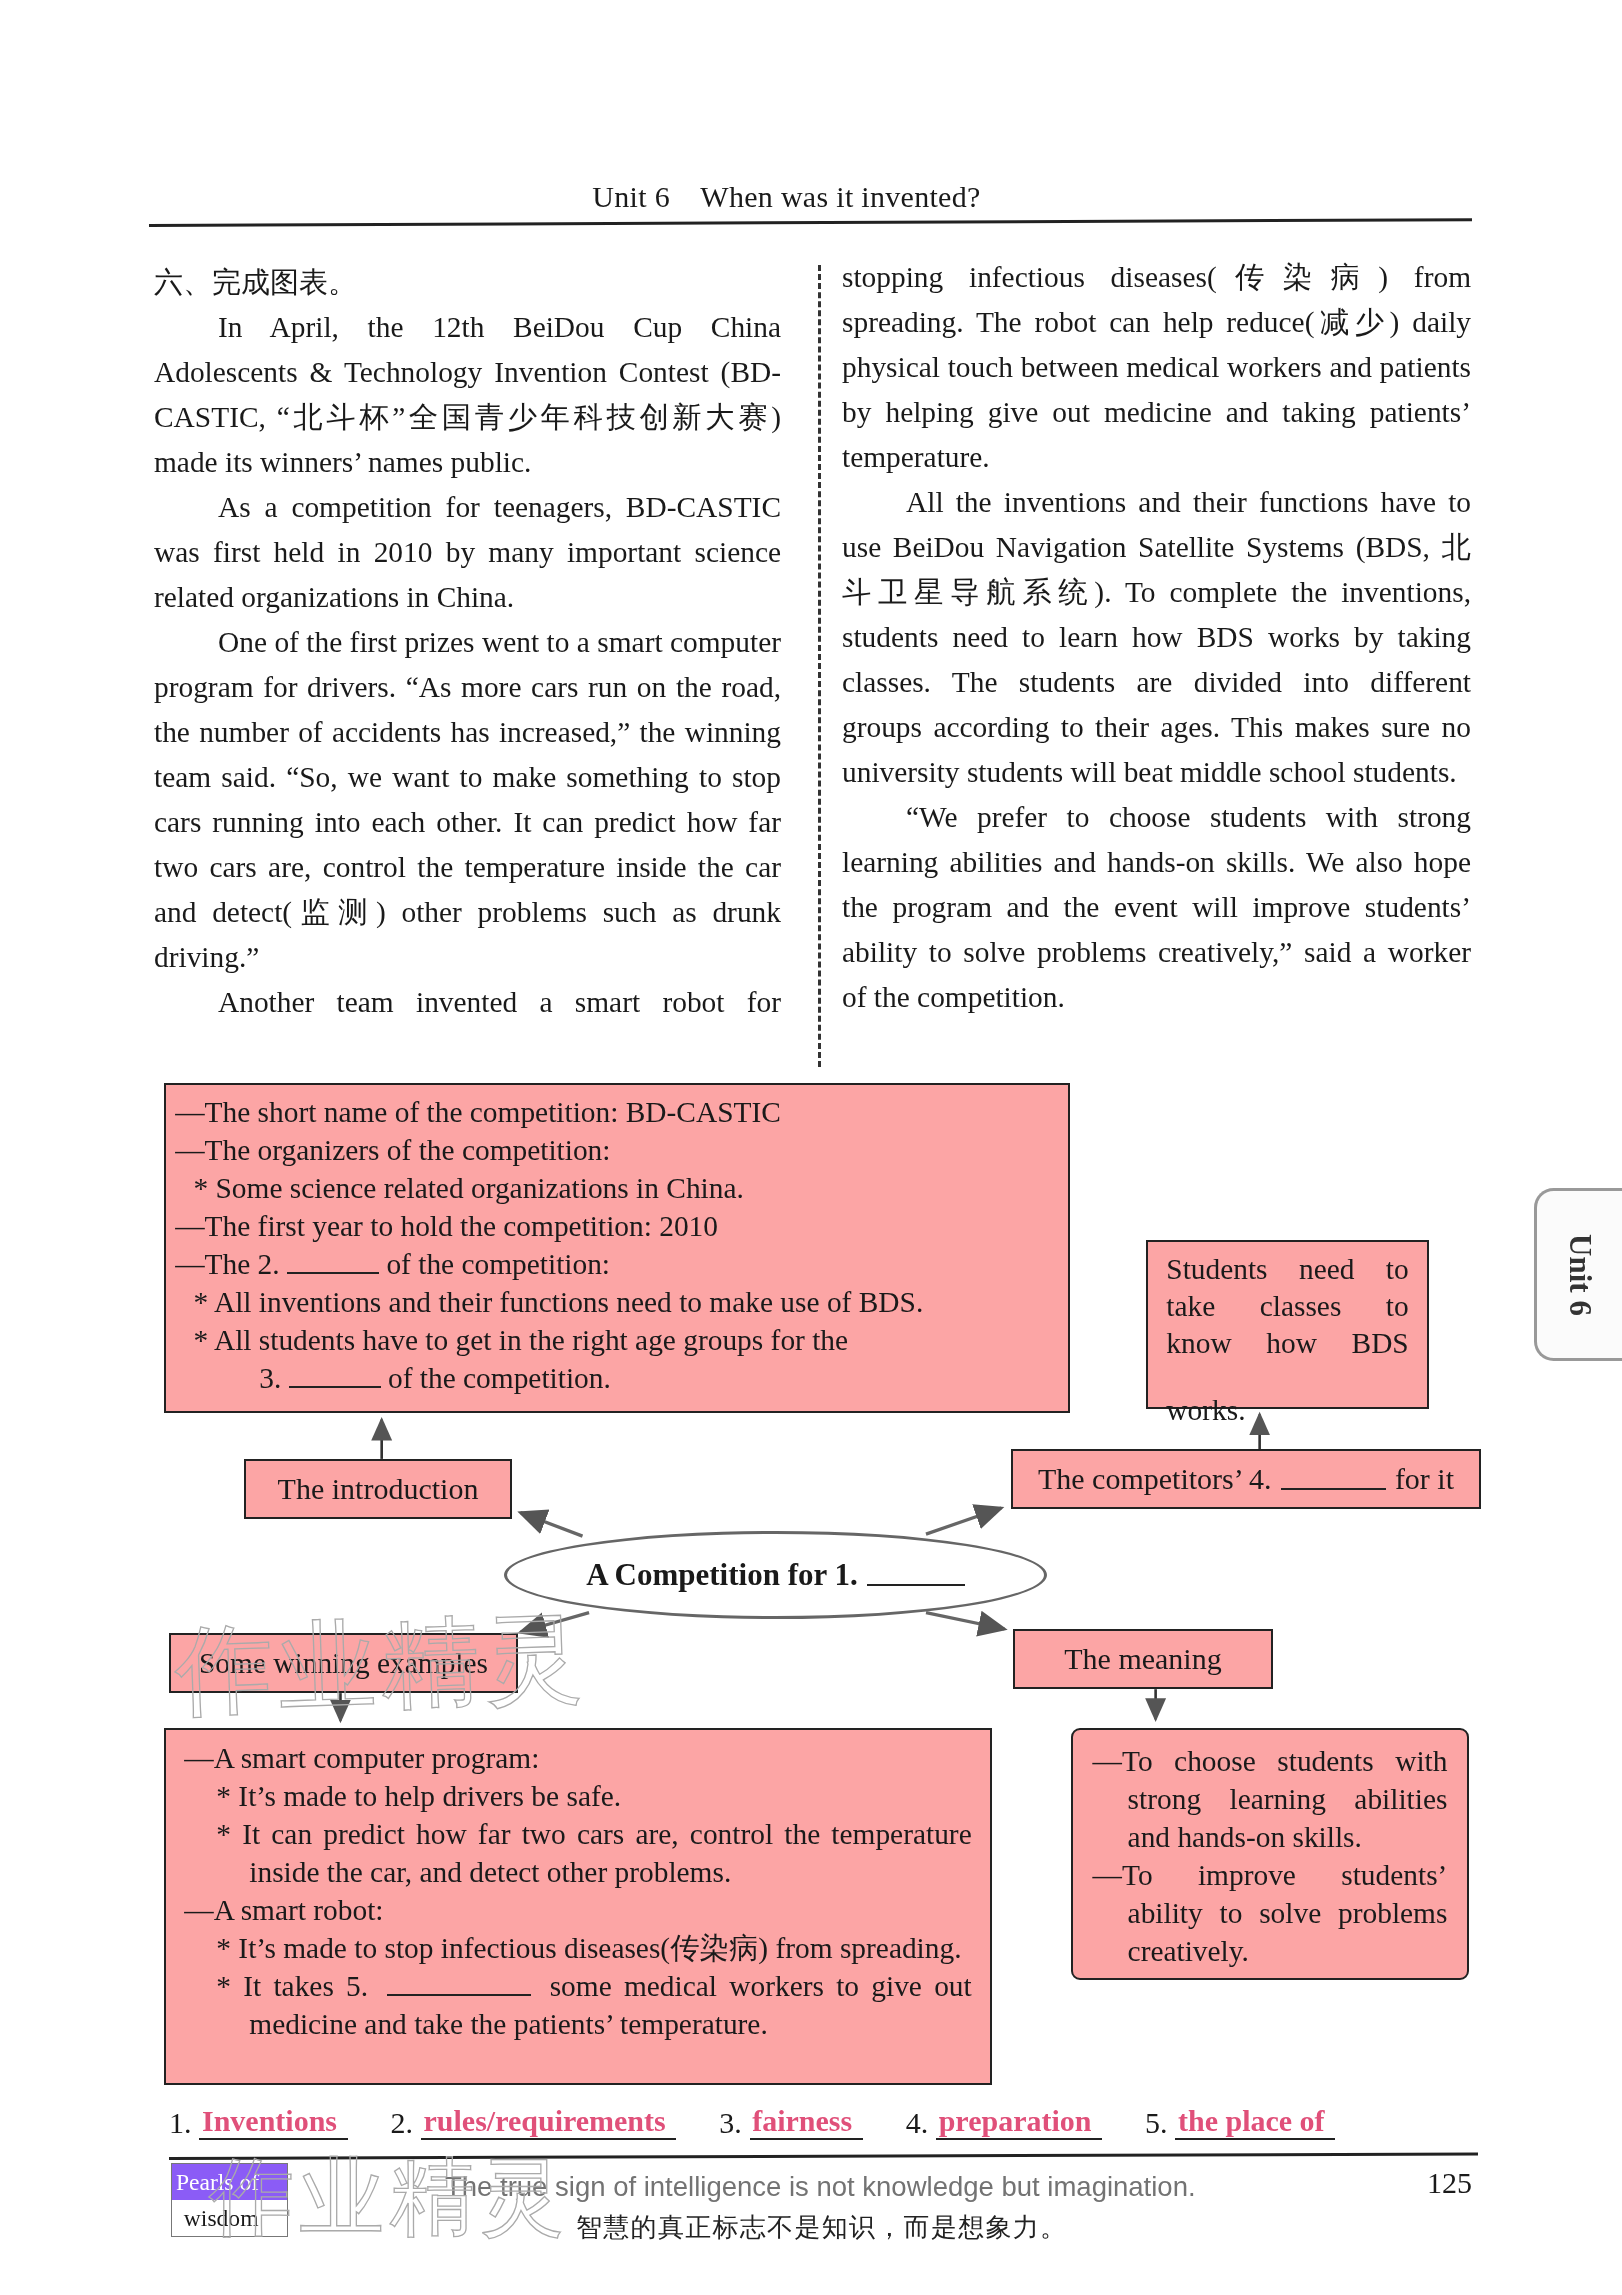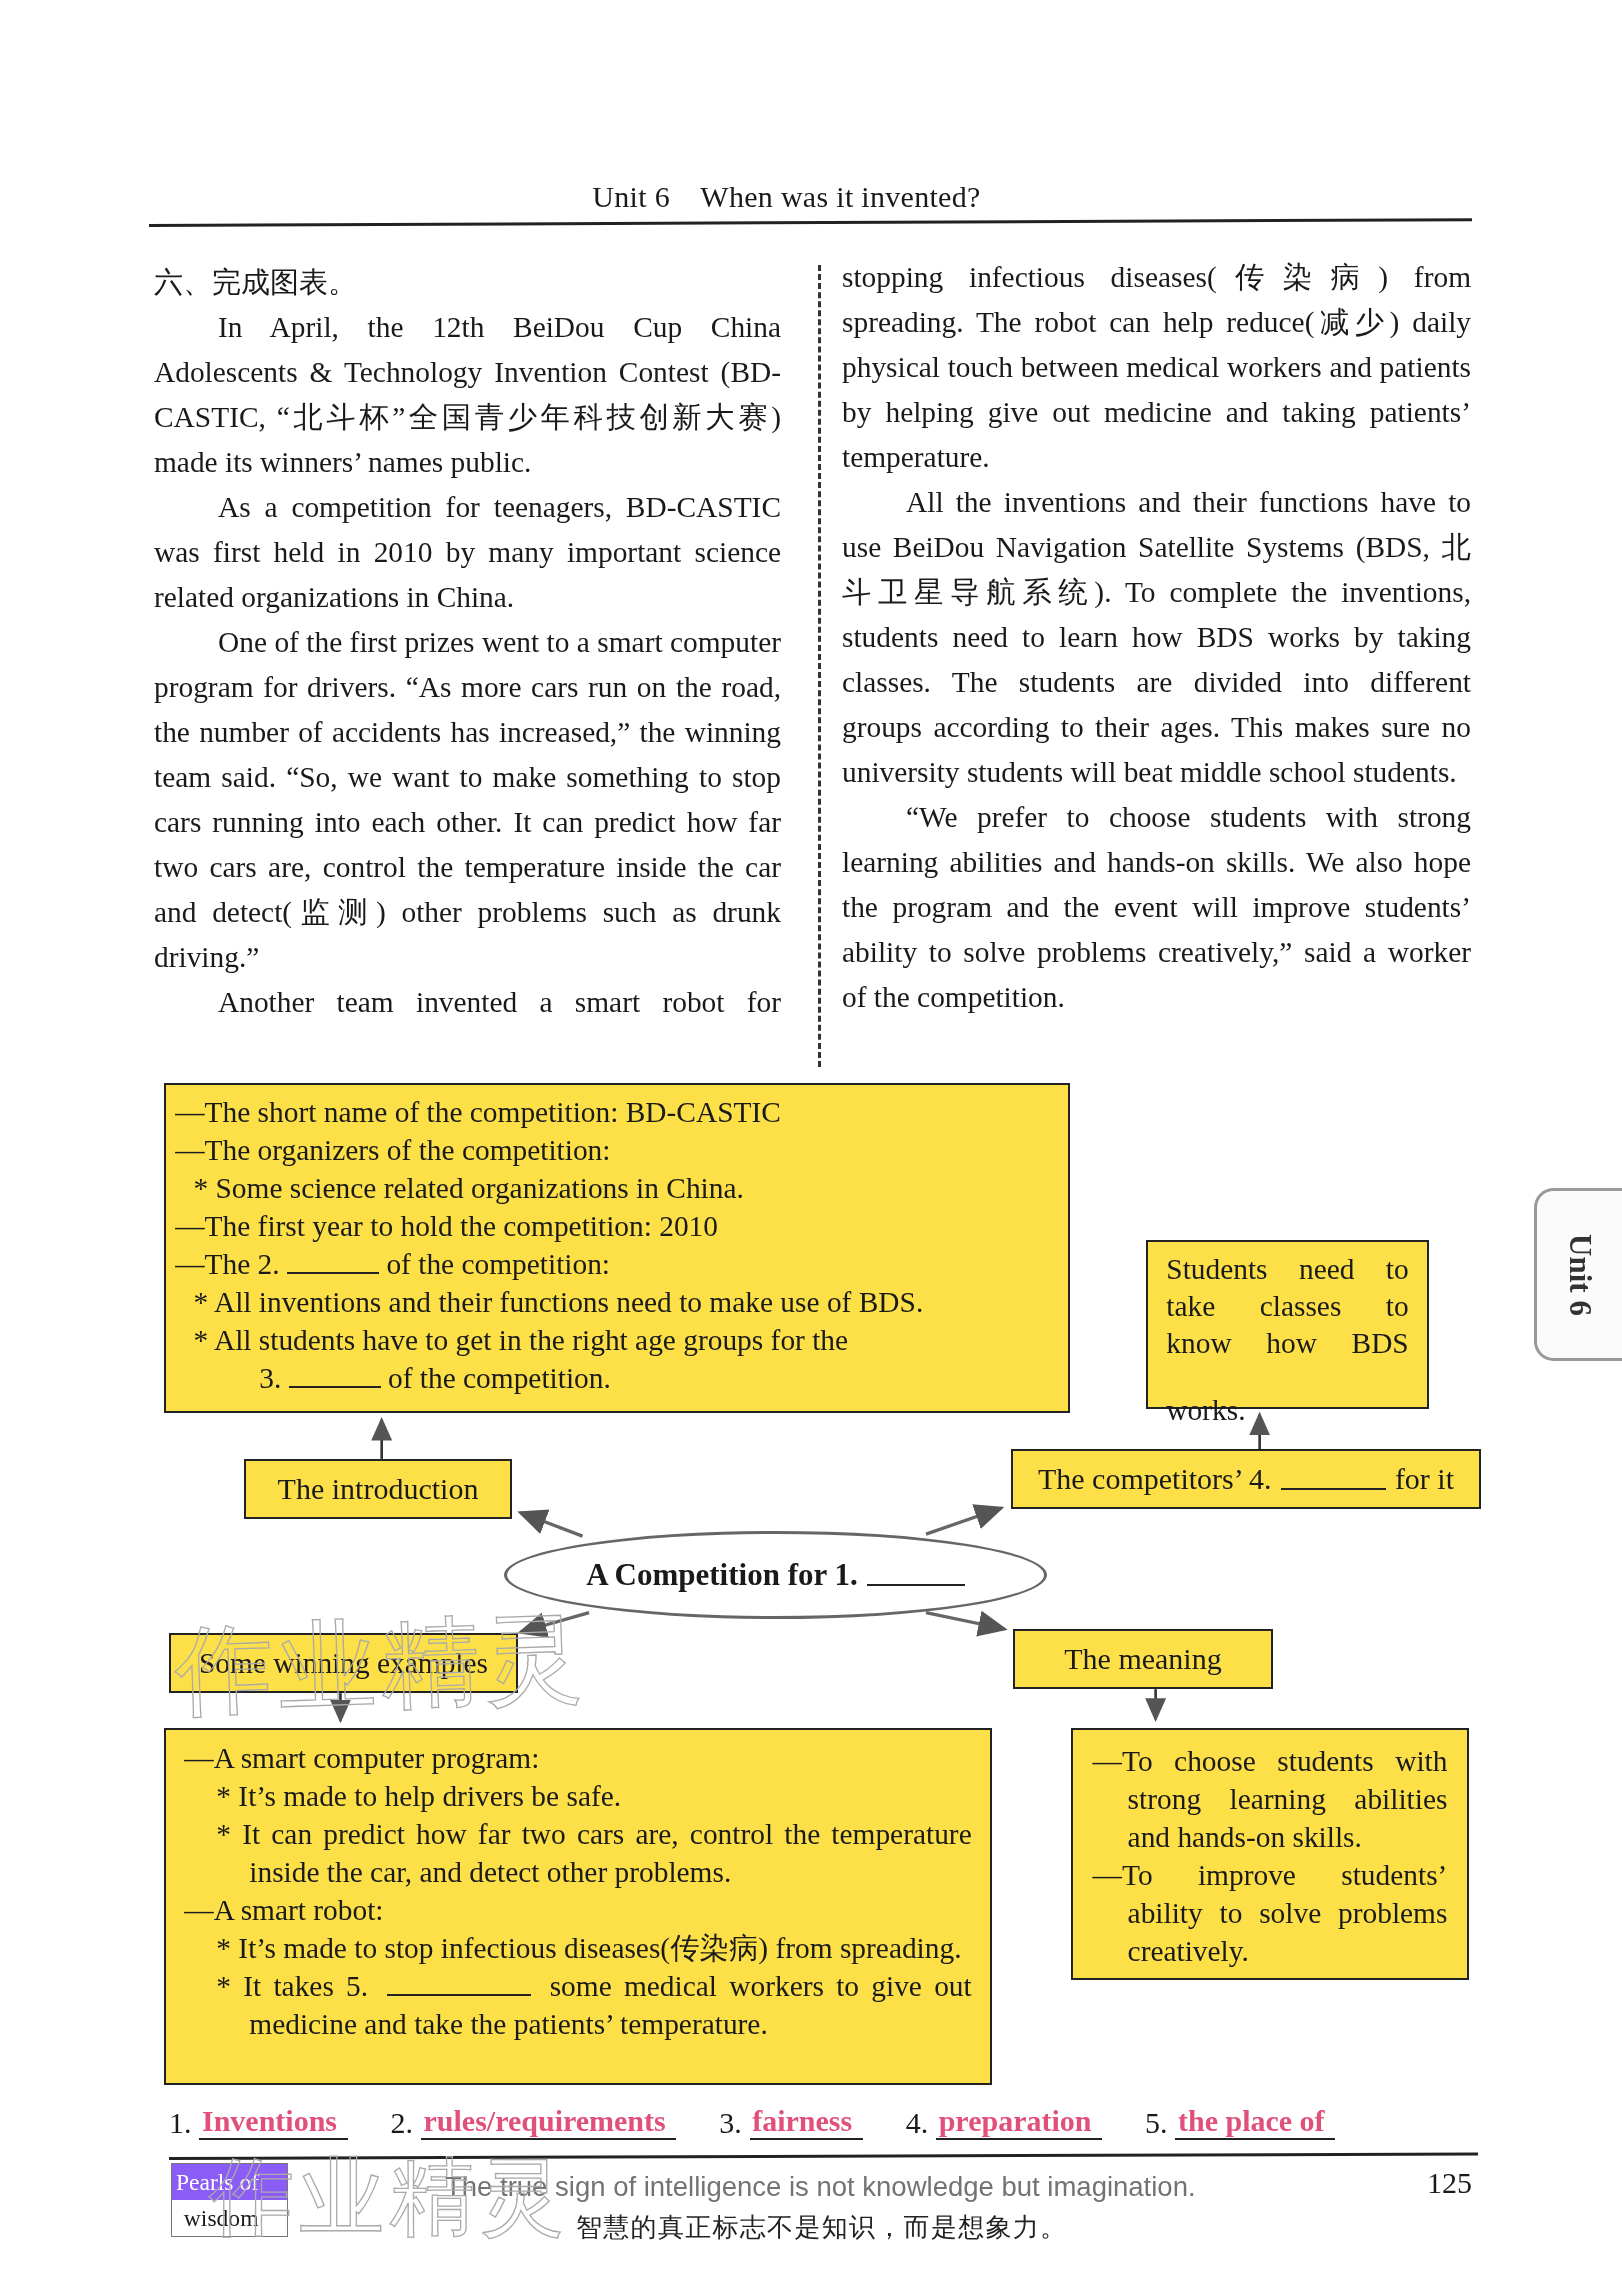--- a/index.html
+++ b/index.html
@@ -13,40 +13,40 @@
   .header-rule { left: 149px; top: 224px; width: 1323px; height: 2.6px; background: #222; transform: rotate(-0.25deg); transform-origin: left center; }
 
   .col { font-size: 29.4px; line-height: 45px; text-align: justify; }
   .col p { margin: 0; }
   .col .indent { text-indent: 64px; }
   .col-left { left: 154px; top: 260px; width: 627px; }
   .col-right { left: 842px; top: 255px; width: 629px; }
   .section-heading { font-family: "DejaVu Sans", sans-serif; font-size: 29px; line-height: 45px; text-align: left; }
   .col-divider { left: 818px; top: 265px; height: 802px; border-left: 3.3px dashed #333; }
 
-  .box { border: 2px solid #222; background: #fde047; }
+  .box { border: 2px solid #222; background: #fca5a5; }
   .box-text { font-size: 29.4px; line-height: 38px; }
   .intro-box { left: 164px; top: 1083px; width: 906px; height: 330px; padding: 7.9px 9.2px; box-sizing: border-box; }
   .line { white-space: nowrap; }
   .blank { display: inline-block; border-bottom: 2px solid #222; height: 19.6px; vertical-align: baseline; }
 
   .label-box { font-size: 30px; text-align: center; box-sizing: border-box; display: flex; align-items: center; justify-content: center; }
   .intro-label { left: 244px; top: 1459px; width: 268px; height: 60px; }
   .competitors-label { left: 1011px; top: 1449px; width: 470px; height: 60px; }
   .examples-label { left: 169px; top: 1633px; width: 349px; height: 60px; font-size: 29.4px; }
   .meaning-label { left: 1013px; top: 1629px; width: 260px; height: 60px; }
 
   .students-box { left: 1146px; top: 1240px; width: 283px; height: 169px; padding: 9.2px 18.3px; box-sizing: border-box; font-size: 29.4px; line-height: 37px; text-align: justify; text-align-last: justify; }
   .students-box .last { text-align-last: left; margin-top: 30px; }
 
   .ellipse { left: 504px; top: 1531px; width: 543px; height: 88px; border: 3.9px solid #666; border-radius: 50%; box-sizing: border-box; display: flex; align-items: center; justify-content: center; font-size: 31px; font-weight: bold; }
 
   .examples-box { left: 164px; top: 1728px; width: 828px; height: 357px; padding: 9.2px 18.3px; box-sizing: border-box; font-size: 29.4px; line-height: 38px; }
   .examples-box .ex-sub { padding-left: 65px; text-indent: -33px; text-align: justify; }
-  .meaning-box { left: 1071px; top: 1728px; width: 398px; height: 252px; padding: 11.8px 19.6px; box-sizing: border-box; font-size: 29.4px; line-height: 38px; text-align: justify; }
+  .meaning-box { left: 1071px; top: 1728px; width: 398px; height: 252px; padding: 11.8px 19.6px; box-sizing: border-box; font-size: 29.4px; line-height: 38px; text-align: justify; border-radius: 9px; }
   .meaning-box .mi { padding-left: 35px; text-indent: -35px; }
 
   .answers { left: 169px; top: 2094px; width: 1328px; height: 46px; font-size: 30px; display: flex; }
   .ans { display: flex; align-items: flex-end; margin-right: 43px; white-space: nowrap; }
   .ans .num { margin-right: 7.9px; }
   .ans .val { color: #e0507a; font-weight: bold; border-bottom: 2px solid #222; padding: 0 10.5px 0 2.6px; }
 
   .footer-rule { left: 169px; top: 2157px; width: 1309px; height: 2.6px; background: #222; transform: rotate(-0.2deg); transform-origin: left center; }
   .pearls { left: 171px; top: 2163px; width: 115px; height: 72px; border: 1.3px solid #777; font-size: 23.6px; }
   .pearls .top { background: #8b5cf6; color: #fff; height: 36px; line-height: 36px; padding-left: 3.9px; }

